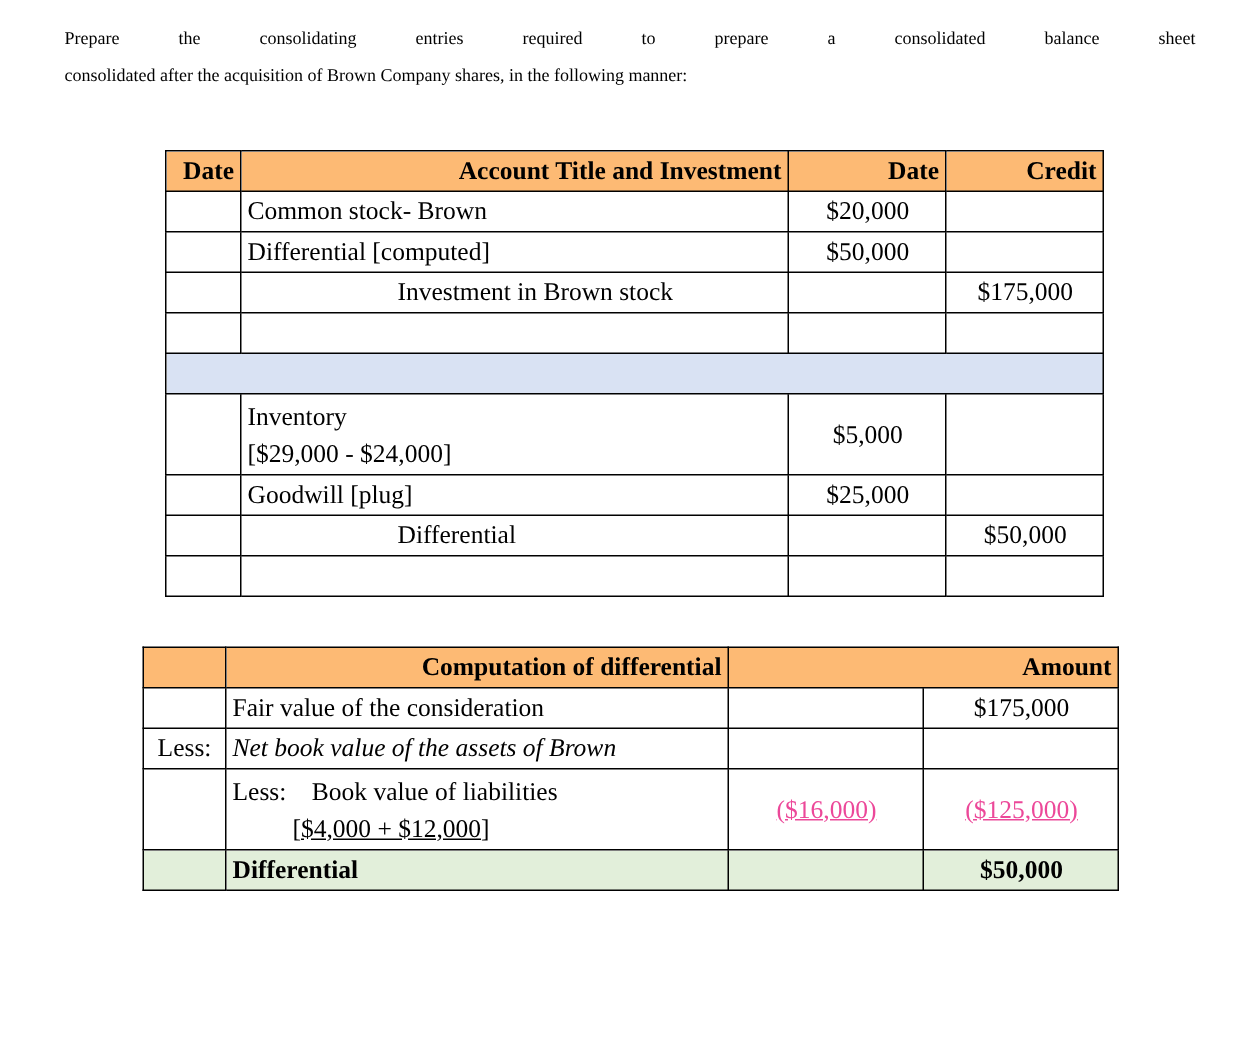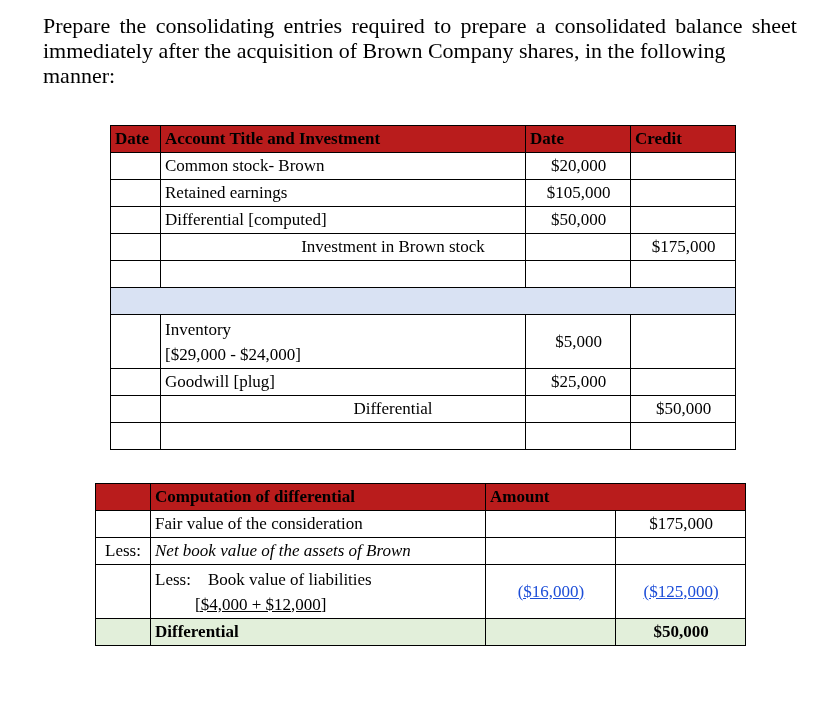--- a/index.html
+++ b/index.html
@@ -5,63 +5,63 @@
   * { box-sizing: border-box; margin: 0; padding: 0; }
   html, body {
     width: 840px; height: 705px;
     background: #ffffff;
     font-family: "Liberation Serif", serif;
     color: #000;
     overflow: hidden;
   }
   .page { padding: 13px 43px 0 43px; }
 
-  .intro { font-size: 22px; line-height: 25px; }
+  .intro { font-size: 12px; line-height: 25px; }
   .intro .l1 { text-align: justify; text-align-last: justify; }
   .intro .l2 { text-align: left; }
 
   table { border-collapse: collapse; table-layout: fixed; font-size: 17px; }
   td, th {
     border: 1px solid #000;
     height: 27px;
     padding: 0 4px;
     line-height: 24px;
     vertical-align: middle;
     overflow: hidden;
     white-space: nowrap;
   }
-  th { background: #b91c1c; font-weight: bold; text-align: left; }
+  th { background: #fdba74; font-weight: bold; text-align: right; }
 
   .journal { margin: 37px 0 0 67px; width: 625px; }
   .comp    { margin: 33px 0 0 52px; width: 650px; }
 
   .amt  { text-align: center; padding-right: 3px; }
   .acct, .desc { text-align: left; }
 
   .sep td { background: #d9e2f3; }
   .two { height: 54px; }
   .two .ln { line-height: 25px; }
 
-  .indent { padding-left: 104px; text-align: center; }
+  .indent { padding-left: 104px; }
   .less-prefix { margin-right: 17px; }
   .indent2 { padding-left: 40px; text-decoration: underline; }
   .italic { font-style: italic; }
   .lesscol { text-align: center; padding: 0 1px; }
 
-  .neg { color: #1d4ed8; text-decoration: underline; }
+  .neg { color: #ec4899; text-decoration: underline; }
   .total td { background: #e2efda; font-weight: bold; }
 </style>
 </head>
 <body>
 
 <div class="page">
 
   <div class="intro">
     <div class="l1">Prepare the consolidating entries required to prepare a consolidated balance sheet</div>
-    <div class="l2">immediately after the acquisition of Brown Company shares, in the following manner:</div>
+    <div class="l2">consolidated after the acquisition of Brown Company shares, in the following manner:</div>
   </div>
 
   <table class="journal">
     <colgroup>
       <col style="width:50px">
         <col style="width:365px">
         <col style="width:105px">
         <col style="width:105px">
     </colgroup>
     <tbody>
@@ -72,26 +72,20 @@
         <th>Credit</th>
       </tr>
 
       <tr>
         <td></td>
         <td class="acct">Common stock- Brown</td>
         <td class="amt">$20,000</td>
         <td class="amt"></td>
       </tr>
 
-      <tr>
-        <td></td>
-        <td class="acct">Retained earnings</td>
-        <td class="amt">$105,000</td>
-        <td class="amt"></td>
-      </tr>
 
       <tr>
         <td></td>
         <td class="acct">Differential [computed]</td>
         <td class="amt">$50,000</td>
         <td class="amt"></td>
       </tr>
 
       <tr>
         <td></td>

